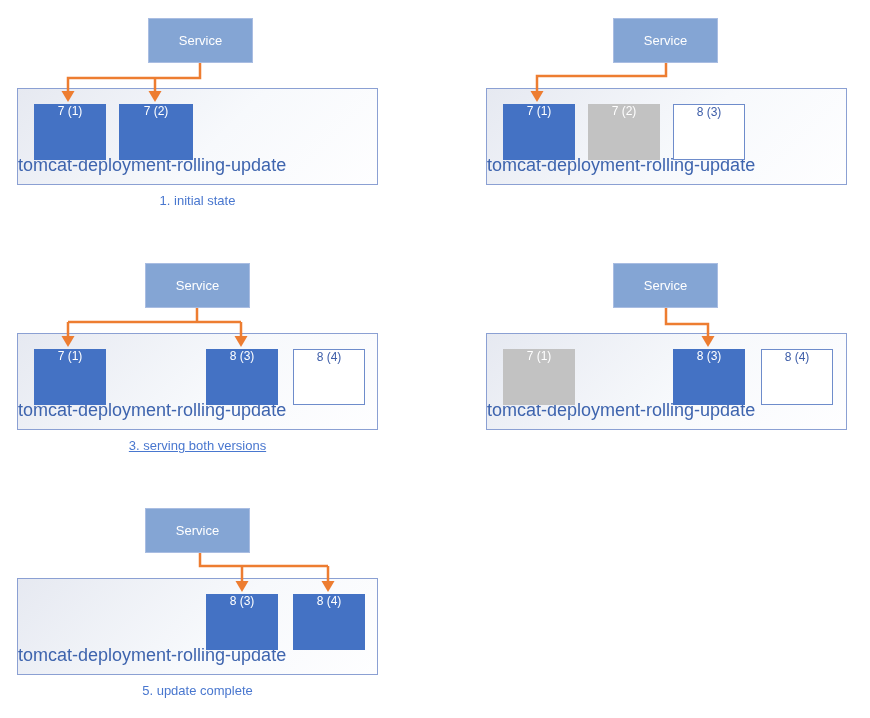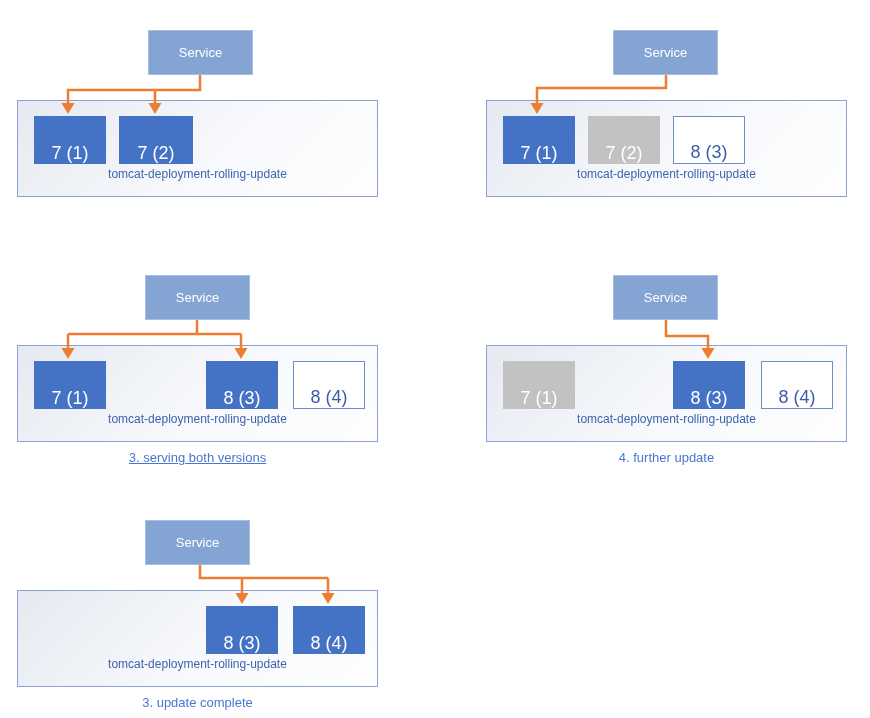--- a/index.html
+++ b/index.html
@@ -5,21 +5,21 @@
   * { margin: 0; padding: 0; box-sizing: border-box; }
   html, body { background: #ffffff; }
   body {
     width: 870px; height: 718px;
     position: relative;
     font-family: "Liberation Sans", sans-serif;
     overflow: hidden;
   }
   .canvas { position: absolute; inset: 0; }
 
-  .panel { position: absolute; width: 435px; height: 235px; margin-top: 12px; }
+  .panel { position: absolute; width: 435px; height: 235px; }
 
   .service {
     position: absolute;
     width: 105px; height: 45px;
     background: #84A5D4;
     border: 1px solid #A9BDE2;
     display: flex; align-items: center; justify-content: center;
     color: #ffffff; font-size: 13px;
   }
 
@@ -34,31 +34,30 @@
     position: absolute;
     top: 88px;
     width: 361px; height: 97px;
     border: 1.5px solid #8BA0D3;
     background: linear-gradient(135deg, #E6E9F1 0%, #F7F9FC 55%, #FEFEFF 100%);
     z-index: 1;
   }
   .deployment-label {
     position: absolute;
     left: 0; right: 0; top: 66px;
-    text-align: center;
     color: #3E64AE;
-    font-size: 12px;
+    font-size: 18px;
   }
 
   .pod {
     position: absolute;
     top: 15px;
-    width: 72px; height: 48px;
-    display: flex; align-items: flex-end; justify-content: center;
-    font-size: 18px;
+    width: 72px; height: 56px;
+    display: flex; align-items: flex-start; justify-content: center;
+    font-size: 12px;
     z-index: 2;
   }
   .pod--active   { background: #4472C4; color: #ffffff; }
   .pod--inactive { background: #C2C2C2; color: #ffffff; }
   .pod--new      { background: #ffffff; border: 1.3px solid #6E8CCB; color: #3D5DA8; }
 
   .caption {
     position: absolute;
     top: 193px;
     width: 361px;
@@ -83,20 +82,21 @@
     </svg>
     <div class="deployment" style="left:17px;">
       <div class="pod pod--active" style="left:16px;">
         <span>7 (1)</span>
       </div>
       <div class="pod pod--active" style="left:101px; width:74px;">
         <span>7 (2)</span>
       </div>
       <div class="deployment-label">tomcat-deployment-rolling-update</div>
     </div>
+    <div class="caption" style="left:17px;">1. initial state</div>
   </div>
 
   <div class="panel" style="left:435px; top:0;">
     <div class="service" style="left:178px; top:18px;">
       <span>Service</span>
     </div>
     <svg class="arrows" viewBox="0 0 435 235">
       <path d="M231 63 V76 H102 V91" fill="none" stroke="#ED7D31" stroke-width="2.5"></path>
       <polygon points="95.5,91 108.5,91 102,102" fill="#ED7D31"></polygon>
     </svg>
@@ -151,37 +151,36 @@
         <span>7 (1)</span>
       </div>
       <div class="pod pod--active" style="left:186px;">
         <span>8 (3)</span>
       </div>
       <div class="pod pod--new" style="left:274px;">
         <span>8 (4)</span>
       </div>
       <div class="deployment-label">tomcat-deployment-rolling-update</div>
     </div>
-    <div class="caption" style="left:51px;">4. further update</div>
   </div>
 
   <div class="panel" style="left:0; top:490px;">
     <div class="service" style="left:145px; top:18px;">
       <span>Service</span>
     </div>
     <svg class="arrows" viewBox="0 0 435 235">
       <path d="M200 63 V76 H328 M242 76 V91 M328 76 V91" fill="none" stroke="#ED7D31" stroke-width="2.5"></path>
       <polygon points="235.5,91 248.5,91 242,102" fill="#ED7D31"></polygon>
       <polygon points="321.5,91 334.5,91 328,102" fill="#ED7D31"></polygon>
     </svg>
     <div class="deployment" style="left:17px;">
       <div class="pod pod--active" style="left:188px;">
         <span>8 (3)</span>
       </div>
       <div class="pod pod--active" style="left:275px;">
         <span>8 (4)</span>
       </div>
       <div class="deployment-label">tomcat-deployment-rolling-update</div>
     </div>
-    <div class="caption" style="left:17px;">3. update complete</div>
+    <div class="caption" style="left:17px;">5. update complete</div>
   </div>
 
 </div>
 
 </body></html>

